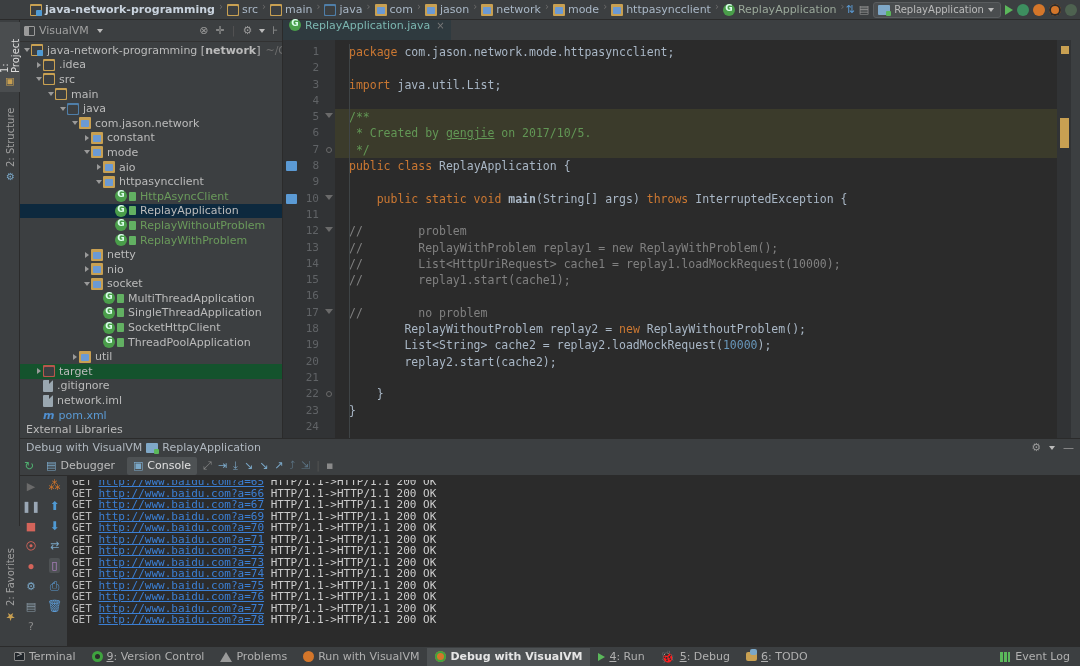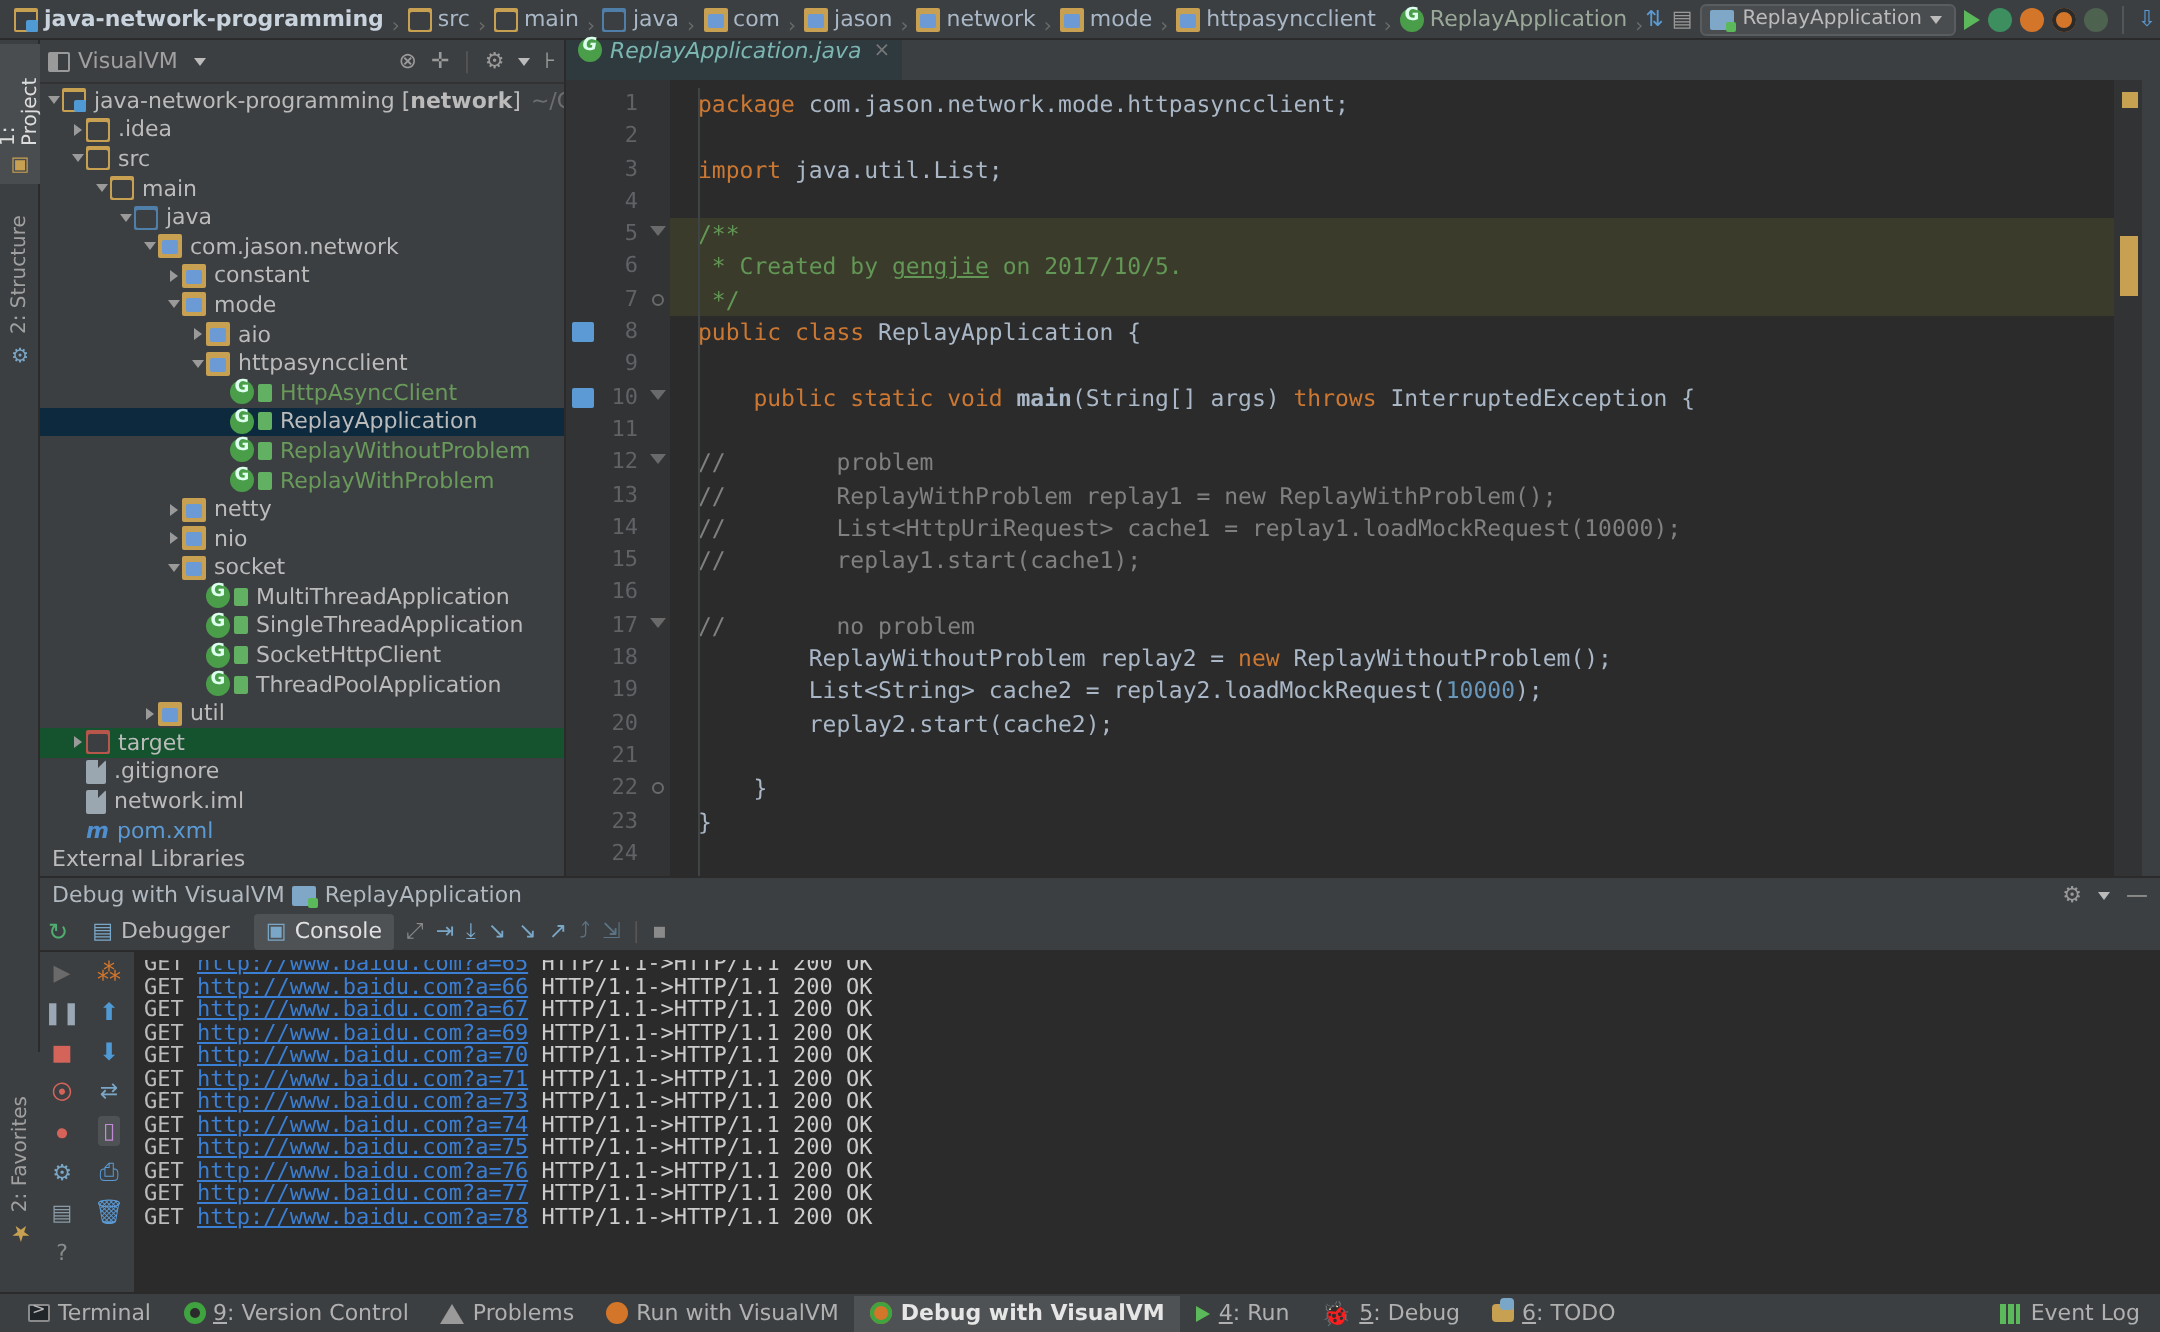--- a/index.html
+++ b/index.html
@@ -11,21 +11,21 @@
     color: #bbbbbb;
     overflow: hidden;
   }
   .ide { position: relative; width: 1080px; height: 666px; display: flex; flex-direction: column; }
 
   
   .navbar {
     height: 20px; background: #3c3f41; display: flex; align-items: center;
     border-bottom: 1px solid #2b2b2b; flex: 0 0 20px; position: relative;
   }
-  .crumbs { display: flex; align-items: flex-end; padding-left: 4px; }
+  .crumbs { display: flex; align-items: flex-start; padding-left: 4px; margin-left: 23px; }
   .crumb { display: flex; align-items: center; height: 18px; padding: 0 3px; color: #a9b7c6; white-space: nowrap; }
   .crumb .ctext { margin-left: 3px; font-size: 11px; }
   .crumb.first .ctext { color: #c9d3de; }
   .crumb-sep { color: #6b6b6b; font-size: 10px; padding: 0 1px; }
   .crumb.tail .ctext { color: #9aa89a; }
 
   .ic { display: inline-block; width: 12px; height: 12px; position: relative; flex: 0 0 12px; }
   .ic-folder { background: #c8a052; border-radius: 1px; }
   .ic-folder::before { content:""; position:absolute; left:1px; top:2px; right:1px; bottom:1px; background:#3c3f41; border-radius:1px;}
   .ic-folder-pkg { background: #c8a052; border-radius: 1px; }
@@ -85,21 +85,21 @@
   .ic-file { width:10px;height:12px;background:#9aa7b0;border-radius:1px;position:relative;}
   .ic-file::after{content:"";position:absolute;right:0;top:0;border-left:4px solid #3c3f41;border-bottom:4px solid transparent;}
   .ic-maven { color:#4f8fd0; font-style:italic; font-weight:bold; font-size:11px; line-height:11px;}
   .ic-folder.red { background:#b8564c; }
   .ic-folder.red::before { background:#3c3f41; }
 
   
   .editor-pane { flex:1 1 auto; display:flex; flex-direction:column; min-width:0; background:#2b2b2b; }
   .tabs { height:20px; background:#3c3f41; display:flex; align-items:flex-end; flex:0 0 20px; }
   .tab { height:31px; display:flex; align-items:center; gap:4px; padding:0 6px;
-         background:#2f3a3f; border-top:1px solid #4a6a7a; color:#7bb6b0; font-size:11px;font-style:italic; }
+         background:#2f3a3f; border-top:1px solid #4a6a7a; color:#7bb6b0; font-size:11px; }
   .tab .x { color:#777; font-size:10px; margin-left:2px; }
 
   .editor-body { flex:1 1 auto; display:flex; min-height:0; position:relative; background:#2b2b2b; }
   .gutter { width:40px; flex:0 0 40px; background:#313335; color:#606366; text-align:right;
             font-family:"DejaVu Sans Mono","Liberation Mono",monospace; font-size:11px; padding-top:4px; }
   .gutter .gl { height:16.3px; line-height:16.3px; padding-right:4px; position:relative; }
   .fold { width:12px; flex:0 0 12px; background:#313335; padding-top:4px; }
   .fold .fl { height:16.3px; position:relative; }
   .code { flex:1 1 auto; padding-top:4px; font-family:"DejaVu Sans Mono","Liberation Mono",monospace;
           font-size:11.5px; color:#a9b7c6; overflow:hidden; position:relative; }
@@ -610,20 +610,21 @@
             <span style="color:#5b9ad4;font-size:12px;">⎙</span>
             <span style="color:#5b9ad4;font-size:12px;">🗑</span>
           </div>
           <div class="console" id="console">
               <div class="logline" style="clip-path: inset(4px 0px 0px);"><span class="m">GET </span><span class="u">http://www.baidu.com?a=65</span><span class="r"> HTTP/1.1-&gt;HTTP/1.1 200 OK</span></div>
               <div class="logline"><span class="m">GET </span><span class="u">http://www.baidu.com?a=66</span><span class="r"> HTTP/1.1-&gt;HTTP/1.1 200 OK</span></div>
               <div class="logline"><span class="m">GET </span><span class="u">http://www.baidu.com?a=67</span><span class="r"> HTTP/1.1-&gt;HTTP/1.1 200 OK</span></div>
               <div class="logline"><span class="m">GET </span><span class="u">http://www.baidu.com?a=69</span><span class="r"> HTTP/1.1-&gt;HTTP/1.1 200 OK</span></div>
               <div class="logline"><span class="m">GET </span><span class="u">http://www.baidu.com?a=70</span><span class="r"> HTTP/1.1-&gt;HTTP/1.1 200 OK</span></div>
               <div class="logline"><span class="m">GET </span><span class="u">http://www.baidu.com?a=71</span><span class="r"> HTTP/1.1-&gt;HTTP/1.1 200 OK</span></div>
+              <div class="logline"><span class="m">GET </span><span class="u">http://www.baidu.com?a=72</span><span class="r"> HTTP/1.1-&gt;HTTP/1.1 200 OK</span></div>
               <div class="logline"><span class="m">GET </span><span class="u">http://www.baidu.com?a=73</span><span class="r"> HTTP/1.1-&gt;HTTP/1.1 200 OK</span></div>
               <div class="logline"><span class="m">GET </span><span class="u">http://www.baidu.com?a=74</span><span class="r"> HTTP/1.1-&gt;HTTP/1.1 200 OK</span></div>
               <div class="logline"><span class="m">GET </span><span class="u">http://www.baidu.com?a=75</span><span class="r"> HTTP/1.1-&gt;HTTP/1.1 200 OK</span></div>
               <div class="logline"><span class="m">GET </span><span class="u">http://www.baidu.com?a=76</span><span class="r"> HTTP/1.1-&gt;HTTP/1.1 200 OK</span></div>
               <div class="logline"><span class="m">GET </span><span class="u">http://www.baidu.com?a=77</span><span class="r"> HTTP/1.1-&gt;HTTP/1.1 200 OK</span></div>
               <div class="logline"><span class="m">GET </span><span class="u">http://www.baidu.com?a=78</span><span class="r"> HTTP/1.1-&gt;HTTP/1.1 200 OK</span></div>
             </div>
         </div>
       </div>
     </div>

